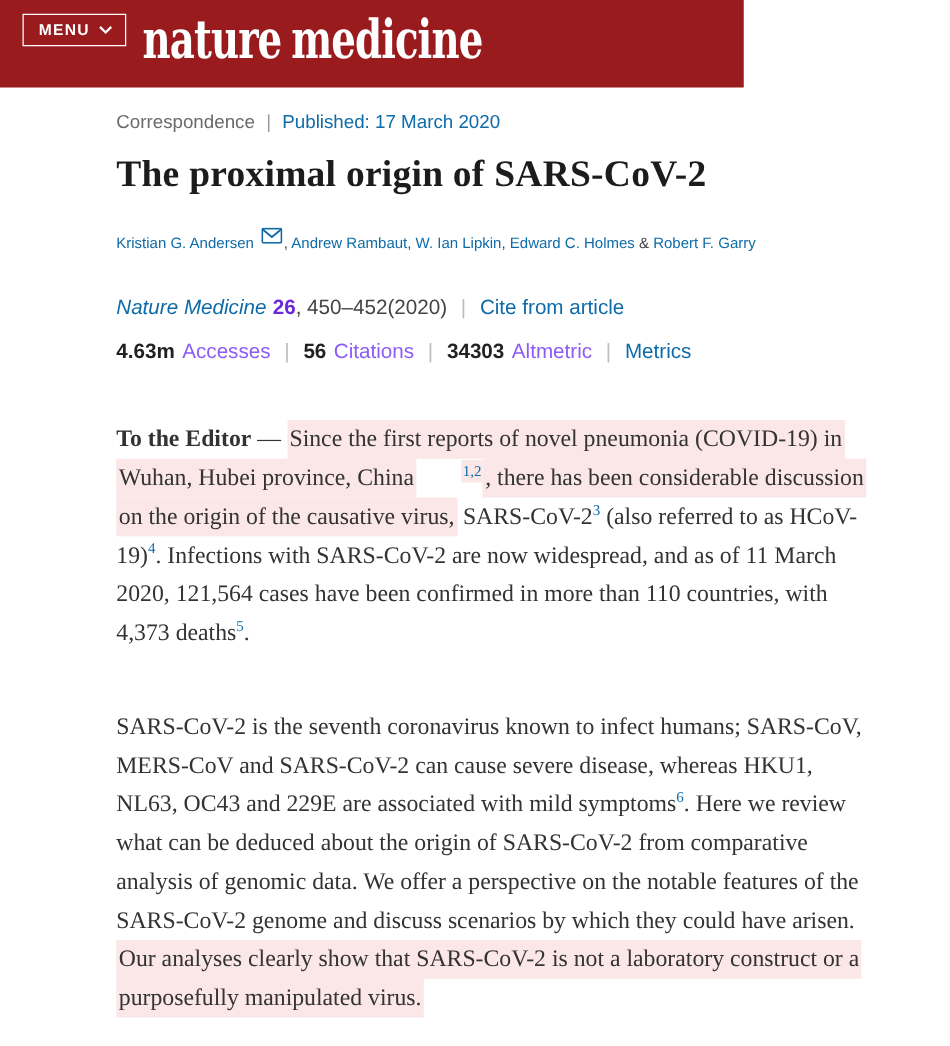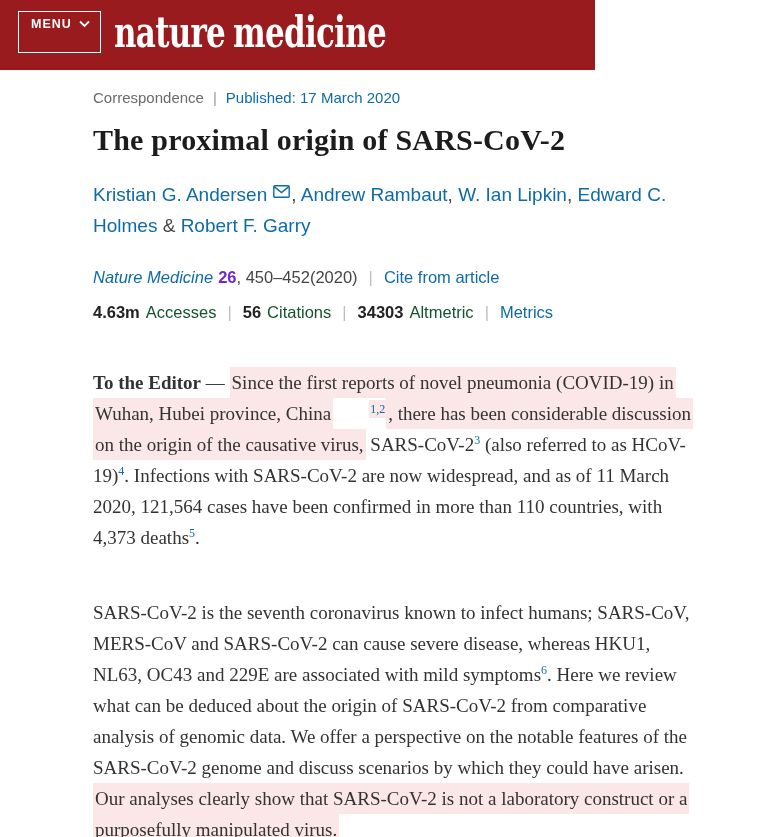--- a/index.html
+++ b/index.html
@@ -12,21 +12,21 @@
   
   .masthead {
     position:absolute; left:0; top:0; width:595px; height:70px;
     background:#991b1e;
   }
   .menu-btn {
     position:absolute; left:18px; top:11px;
     display:inline-flex; align-items:center; gap:7px;
     border:1px solid #ffffff; color:#ffffff; background:transparent;
     font:700 12.5px "Liberation Sans", sans-serif; letter-spacing:1px;
-    padding:5px 10px 21px 12px; cursor:pointer;
+    padding:5px 10px 5px 12px; cursor:pointer;
   }
   .logo {
     position:absolute; left:114px; top:7px;
     font:700 43px/50px "DejaVu Serif", serif;
     color:#ffffff; letter-spacing:-1px; word-spacing:-3px;
     transform:scaleX(.72); transform-origin:left center; white-space:nowrap;
   }
 
   
   .content { position:absolute; left:93px; top:88px; width:604px; }
@@ -35,36 +35,36 @@
   .meta-line .pipe { color:#9a9a9a; margin:0 9px; font-weight:400; }
   .pub-date { color:#0e6ba8; }
 
   .page-title {
     margin-top:14px;
     font:700 30px/36px "Liberation Serif", serif; color:#1c1c1c;
     letter-spacing:.2px;
   }
 
   .authors {
-    margin-top:21px; font-size:19px; line-height:31px; color:#444;
+    margin-top:21px; font-size:12px; line-height:31px; color:#444;
     width:604px;
   }
   .author-link { color:#0e6ba8; text-decoration:none; cursor:pointer; }
   .author-sep { color:#444; }
   .env-wrap { position:relative; top:-3px; margin:0 1px 0 6px; display:inline-block; }
 
   .citation-line { margin-top:25px; font-size:16.5px; line-height:22px; color:#444; }
   .journal-link { color:#0e6ba8; font-style:italic; text-decoration:none; cursor:pointer; }
   .vol { font-weight:700; color:#6d28d9; margin-left:5px; }
   .cite-link { color:#0e6ba8; text-decoration:none; cursor:pointer; }
   .citation-line .pipe, .metrics-line .pipe { color:#bdbdbd; margin:0 11px; }
 
   .metrics-line { margin-top:13px; font-size:16.5px; line-height:22px; }
   .metric-value { font-weight:700; color:#222; margin-right:6px;text-align:right; }
-  .metric-label { color:#14532d;margin-top:42px; }
+  .metric-label { color:#8b5cf6;margin-top:42px; }
   .metrics-link { color:#0e6ba8; text-decoration:none; cursor:pointer; }
 
   
   .para {
     font-family:"Liberation Serif", serif;
     font-size:19px; line-height:31px; color:#333; width:604px;
   }
   .para-1 { margin-top:44px; }
   .para-2 { margin-top:44px; }
   .bold { font-weight:700; }

